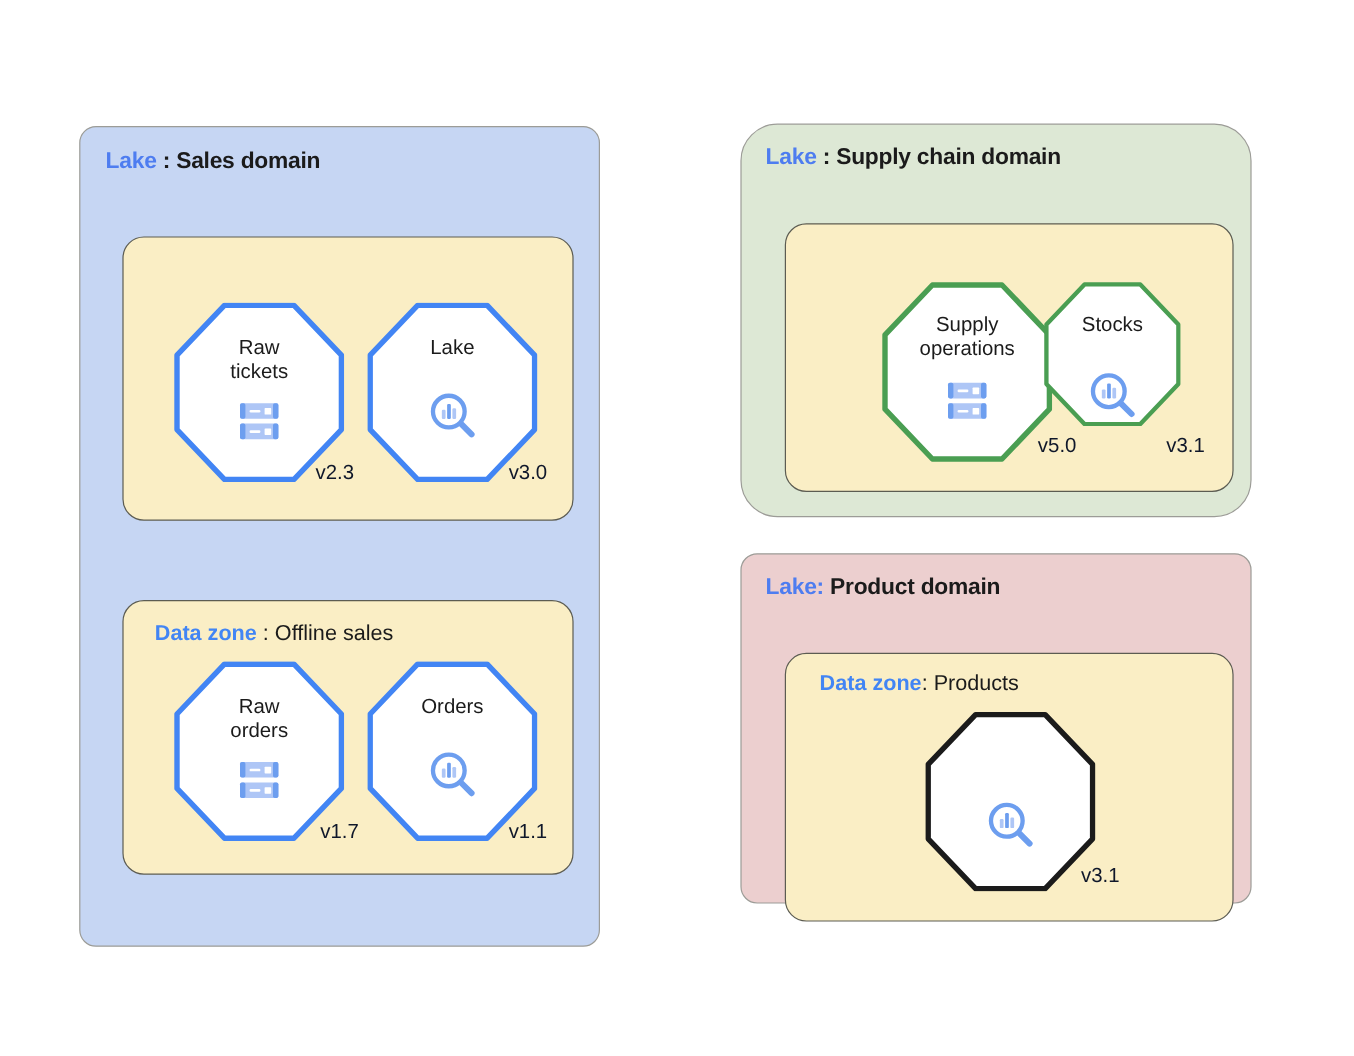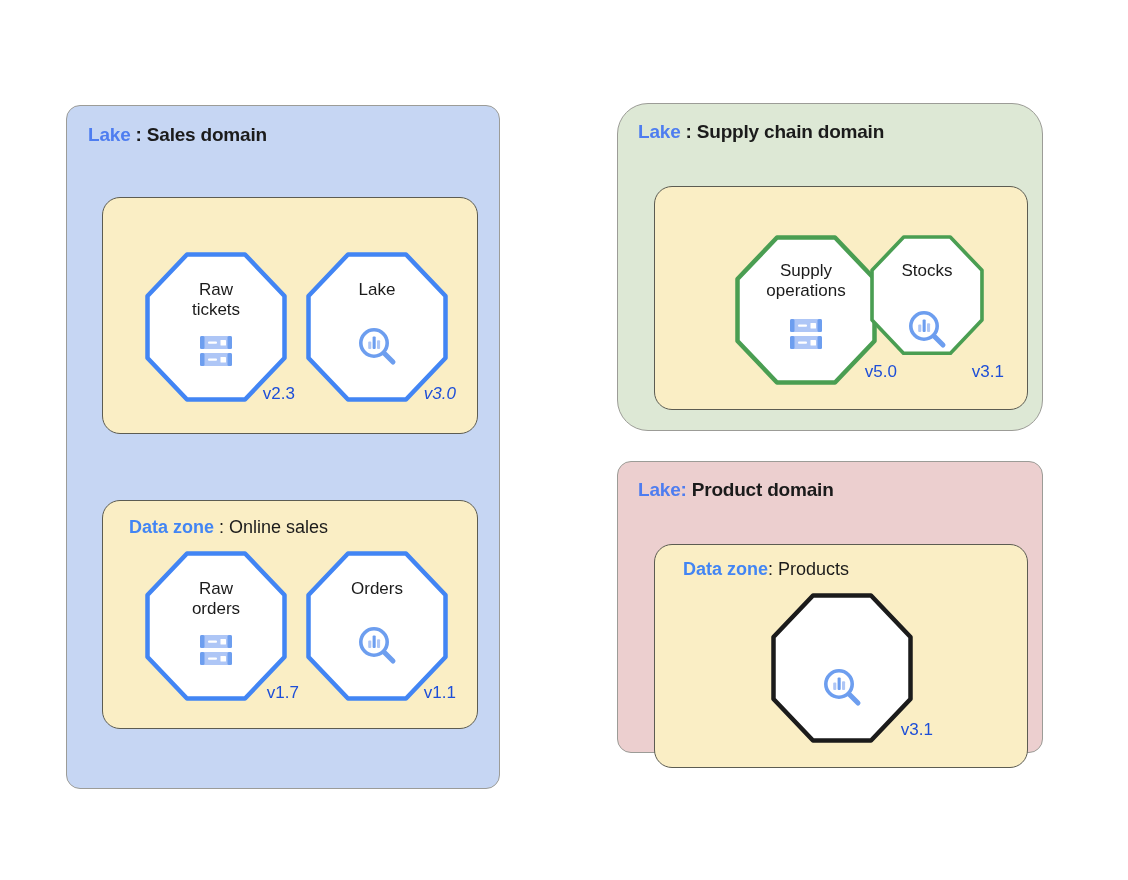--- a/index.html
+++ b/index.html
@@ -85,21 +85,21 @@
   .node-icon {
     position: absolute;
     left: 50%;
     transform: translateX(-50%);
     width: 44px;
     height: 40px;
   }
   .node-version {
     position: absolute;
     font-size: 17px;
-    color: #1d4ed8;
+    color: #0f172a;
     white-space: nowrap;
   }
 </style>
 </head>
 <body>
 
 <div class="canvas">
 
   <div class="lake" style="left:66px; top:105px; width:434px; height:684px; background:#c6d6f3;">
 
@@ -143,27 +143,27 @@
         <div class="node-label" style="top:28px;">Lake</div>
         <div class="node-icon" style="top:72px;">
           <svg viewBox="0 0 44 44" width="44" height="44">
             <line x1="29.5" y1="29.5" x2="38" y2="38" stroke="#6d9eef" stroke-width="5" stroke-linecap="round"></line>
             <circle cx="19" cy="19" r="13.2" fill="#ffffff" stroke="#6d9eef" stroke-width="3.6"></circle>
             <rect x="13.2" y="17.5" width="3.1" height="7.6" rx="1" fill="#aec6f6"></rect>
             <rect x="17.6" y="12.6" width="3.1" height="12.5" rx="1" fill="#6d9eef"></rect>
             <rect x="22" y="16.2" width="3.1" height="8.9" rx="1" fill="#aec6f6"></rect>
           </svg>
         </div>
-        <div class="node-version" style="right:-8px; bottom:-2px;font-style:italic;">v3.0</div>
+        <div class="node-version" style="right:-8px; bottom:-2px;">v3.0</div>
       </div>
     </div>
 
     <div class="zone" style="left:35px; top:394px; width:376px; height:229px;">
       <div class="zone-title" style="left:26px; top:16px;">
-        <span class="kw">Data zone</span><span> : </span><span>Online sales</span>
+        <span class="kw">Data zone</span><span> : </span><span>Offline sales</span>
       </div>
 
       <div class="node" style="left:42px; top:50px; width:142px; height:150px;">
         <svg class="oct" viewBox="0 0 142 150">
           <polygon points="42,2.5 100,2.5 139.5,44 139.5,106 100,147.5 42,147.5 2.5,106 2.5,44" fill="#ffffff" stroke="#4285f4" stroke-width="4.5" stroke-linejoin="round"></polygon>
         </svg>
         <div class="node-label" style="top:28px;">Raw
 orders</div>
         <div class="node-icon" style="top:80px;">
           <svg viewBox="0 0 44 40" width="44" height="40">

